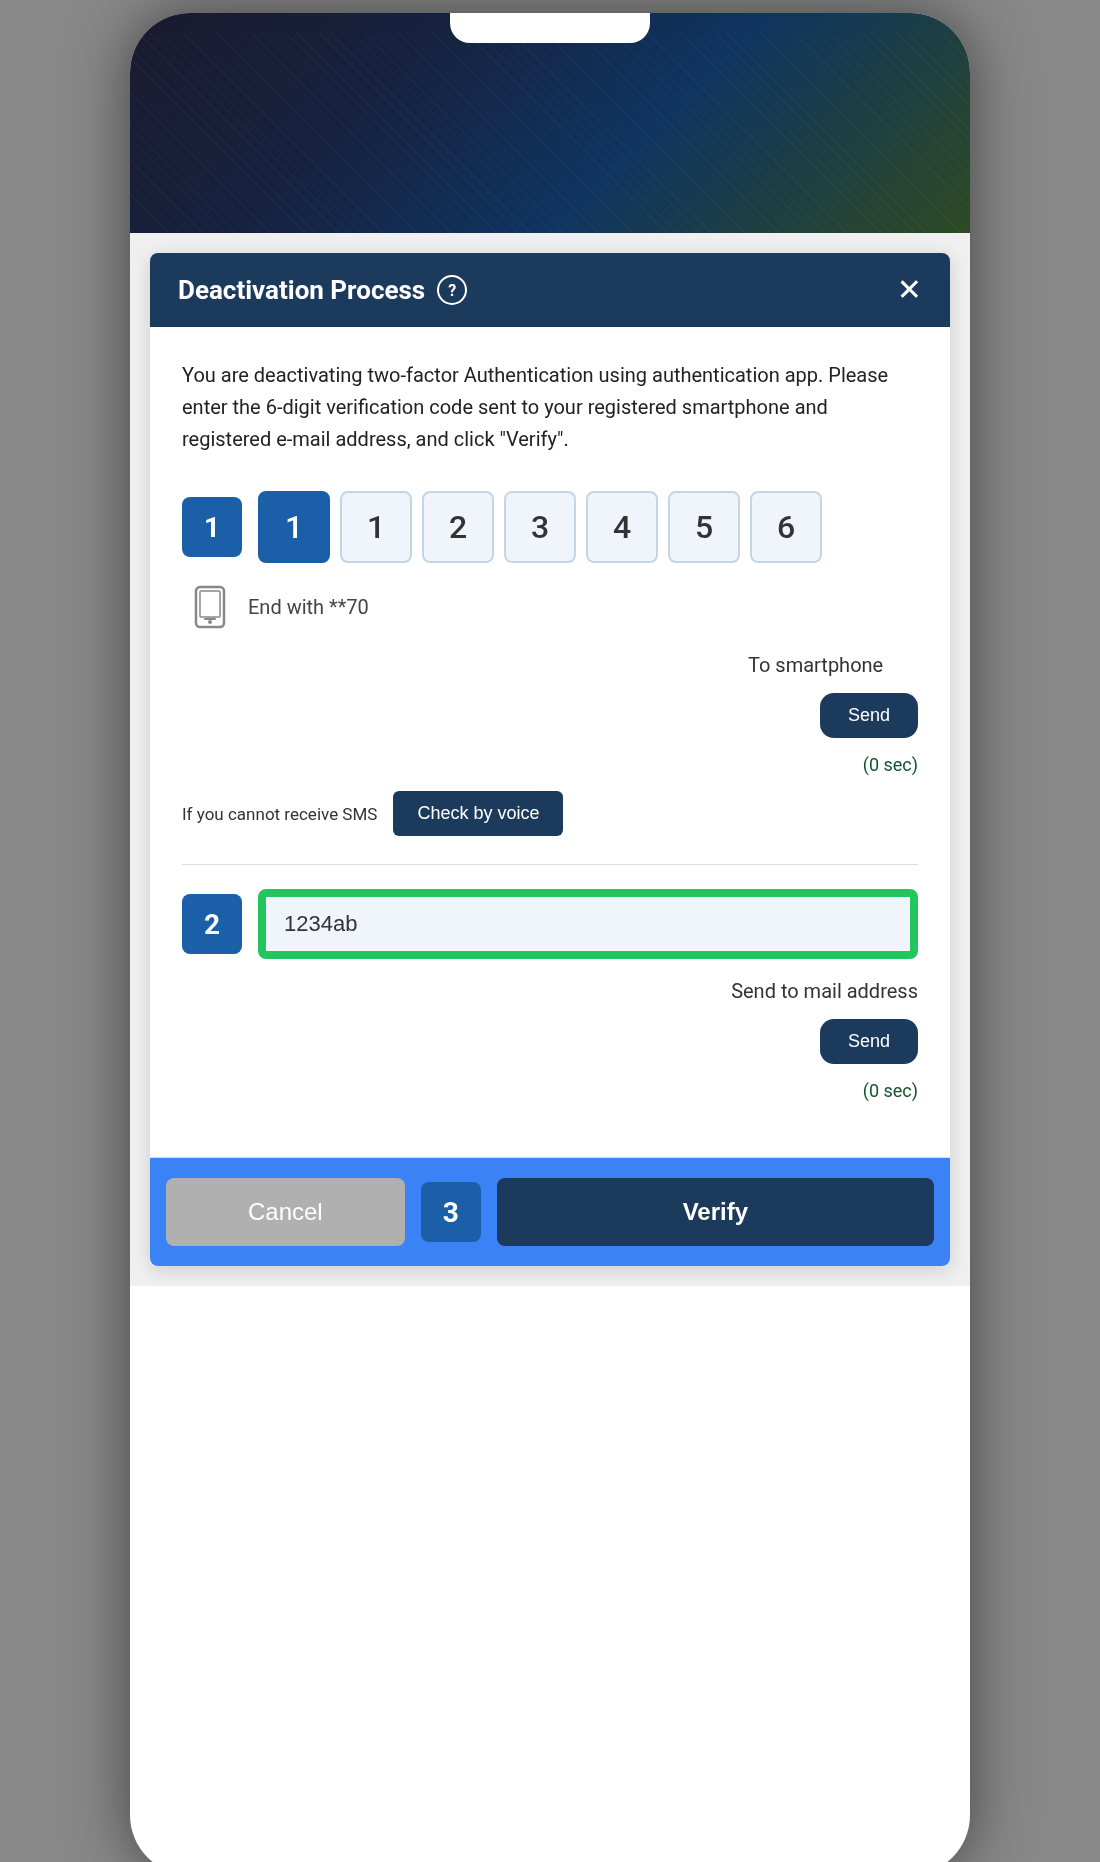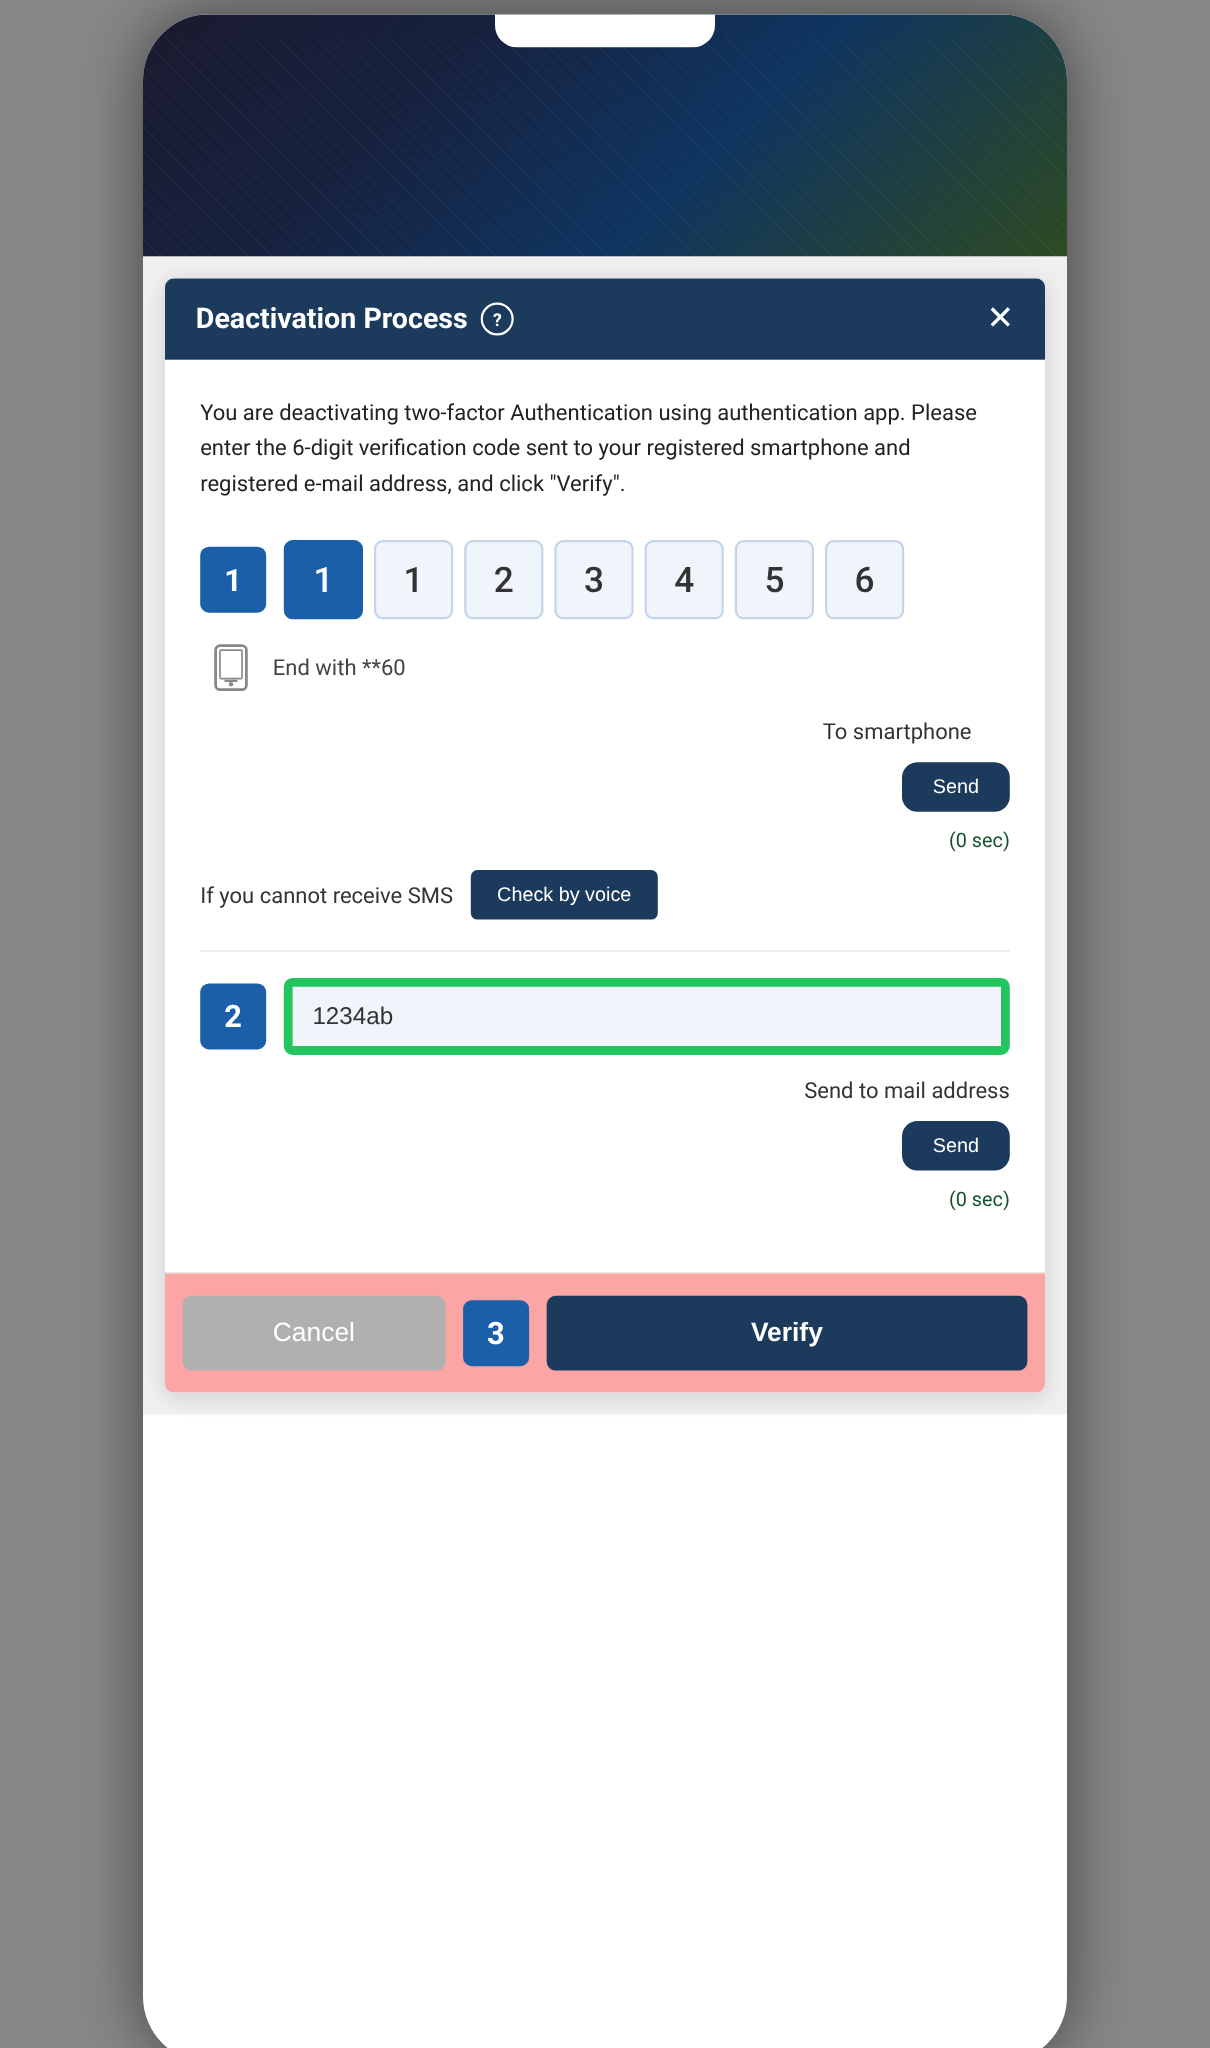--- a/index.html
+++ b/index.html
@@ -201,21 +201,21 @@
       color: #14532d;
     }
     
     .voice-row {
       display: flex;
       align-items: center;
       gap: 16px;
       margin-bottom: 8px;
     }
     .voice-label {
-      font-size: 20px;
+      font-size: 17px;
       color: #333;
     }
     .voice-btn {
       background: #1b3a5c;
       color: #fff;
       border: none;
       border-radius: 6px;
       padding: 12px 24px;
       font-size: 18px;
       font-weight: 500;
@@ -232,21 +232,21 @@
       border: 8px solid #22c55e;
       border-radius: 8px;
       background: #f0f5fc;
       padding: 14px 18px;
       font-size: 22px;
       color: #333;
       outline: none;
     }
     
     .modal-footer {
-      background: #fca5a5;
+      background: #3b82f6;
       border-top: 1px solid #ddd;
       padding: 20px 16px;
       display: flex;
       align-items: center;
       gap: 16px;
     }
     .cancel-btn {
       flex: 1;
       background: #b0b0b0;
       color: #fff;
@@ -321,21 +321,21 @@
             </div>
           </div>
 
           <div class="phone-hint-row">
             <svg class="phone-icon-svg" viewBox="0 0 48 48" fill="none" xmlns="http://www.w3.org/2000/svg">
               <rect x="10" y="4" width="28" height="40" rx="4" stroke="#888" stroke-width="2.5" fill="none"></rect>
               <rect x="14" y="8" width="20" height="26" rx="1" stroke="#888" stroke-width="1.5" fill="none"></rect>
               <circle cx="24" cy="39" r="2" fill="#888"></circle>
               <rect x="18" y="35" width="12" height="2" rx="1" fill="#888"></rect>
             </svg>
-            <span class="phone-hint-text">End with **60</span>
+            <span class="phone-hint-text">End with **70</span>
           </div>
 
           <div class="send-row">
             <span class="send-label">To smartphone</span>
             <button class="send-btn">Send</button>
             <span class="send-timer">(0 sec)</span>
           </div>
 
           <div class="voice-row">
             <span class="voice-label">If you cannot receive SMS</span>

